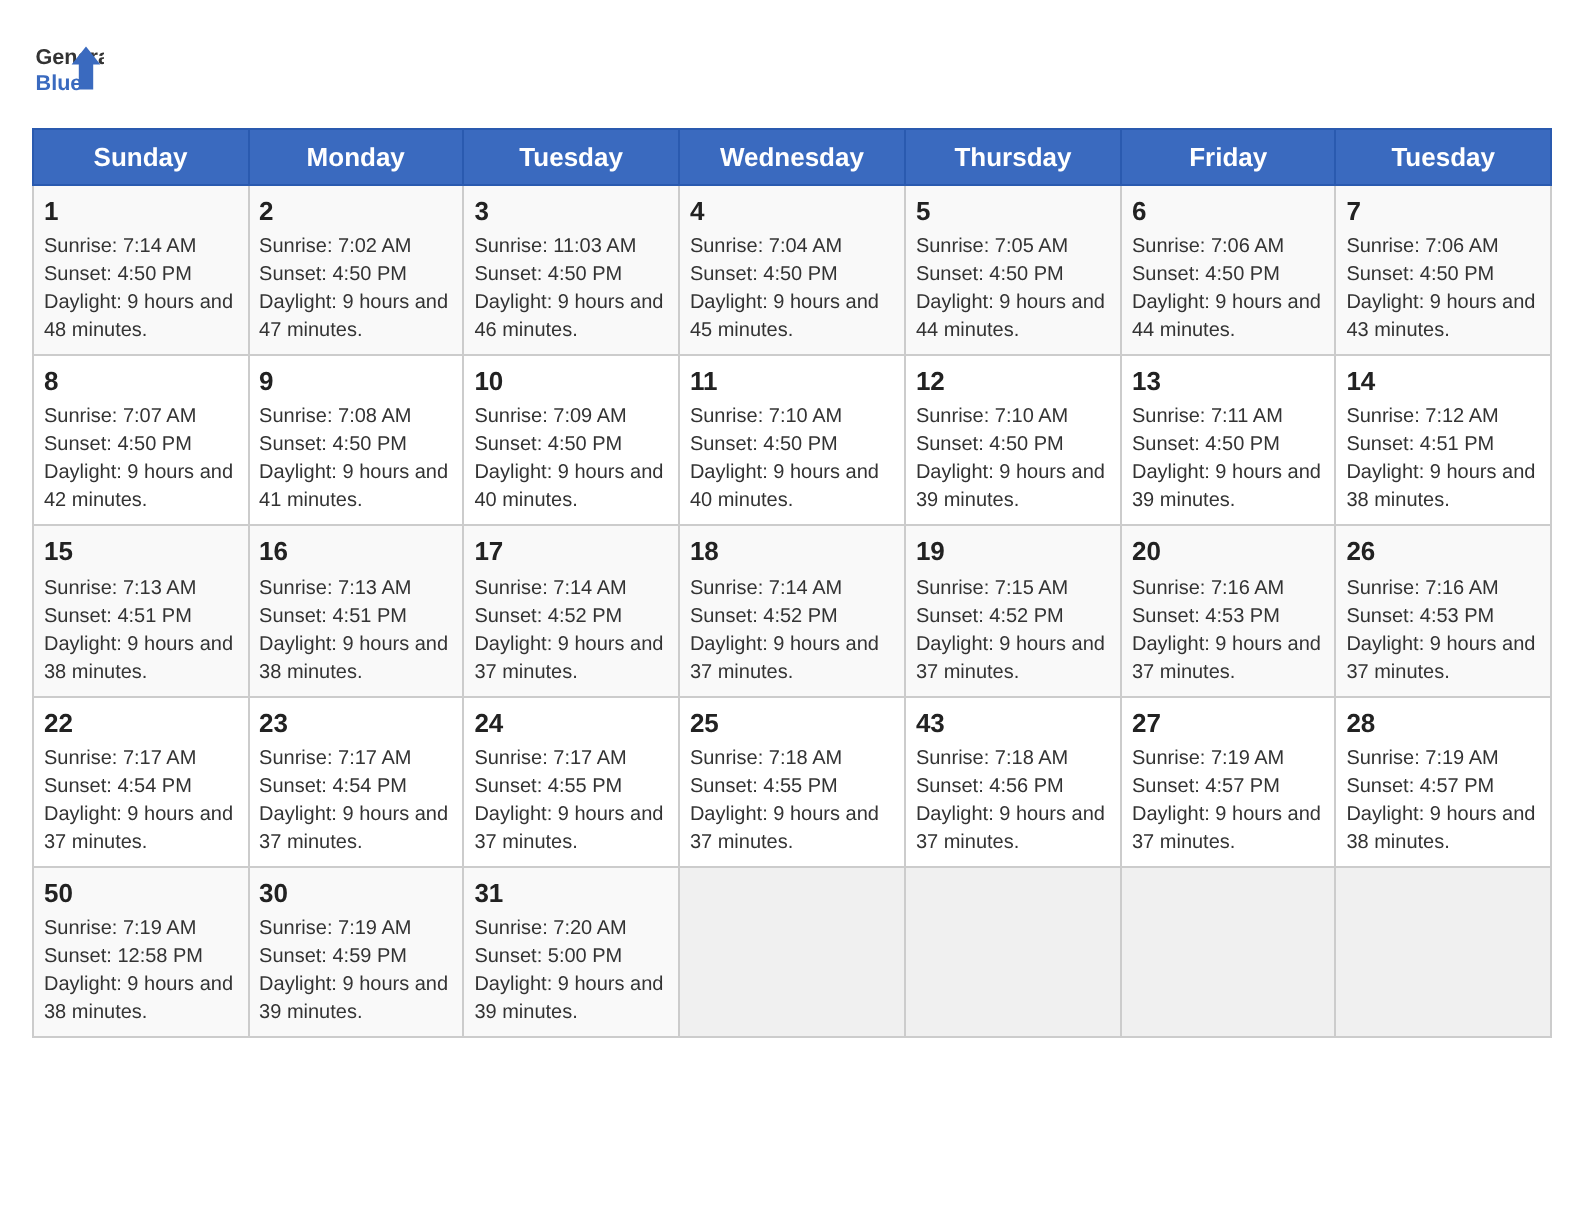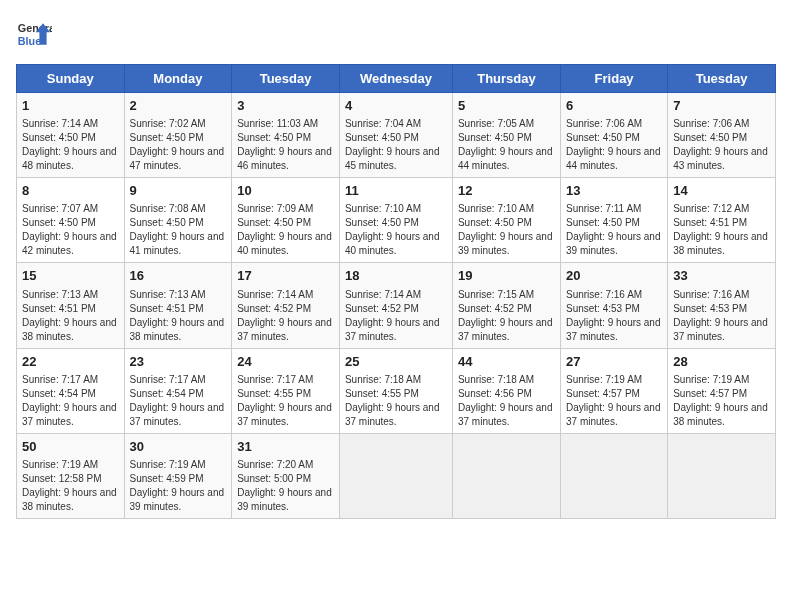--- a/index.html
+++ b/index.html
@@ -227,21 +227,21 @@
         <div class="cell-info">Sunset: 4:52 PM</div>
         <div class="cell-info">Daylight: 9 hours and 37 minutes.</div>
       </td>
         <td>
         <div class="cell-day">20</div>
         <div class="cell-info">Sunrise: 7:16 AM</div>
         <div class="cell-info">Sunset: 4:53 PM</div>
         <div class="cell-info">Daylight: 9 hours and 37 minutes.</div>
       </td>
         <td>
-        <div class="cell-day">33</div>
+        <div class="cell-day">26</div>
         <div class="cell-info">Sunrise: 7:16 AM</div>
         <div class="cell-info">Sunset: 4:53 PM</div>
         <div class="cell-info">Daylight: 9 hours and 37 minutes.</div>
       </td>
       </tr>
       <tr>
         <td>
         <div class="cell-day">22</div>
         <div class="cell-info">Sunrise: 7:17 AM</div>
         <div class="cell-info">Sunset: 4:54 PM</div>
@@ -259,21 +259,21 @@
         <div class="cell-info">Sunset: 4:55 PM</div>
         <div class="cell-info">Daylight: 9 hours and 37 minutes.</div>
       </td>
         <td>
         <div class="cell-day">25</div>
         <div class="cell-info">Sunrise: 7:18 AM</div>
         <div class="cell-info">Sunset: 4:55 PM</div>
         <div class="cell-info">Daylight: 9 hours and 37 minutes.</div>
       </td>
         <td>
-        <div class="cell-day">44</div>
+        <div class="cell-day">43</div>
         <div class="cell-info">Sunrise: 7:18 AM</div>
         <div class="cell-info">Sunset: 4:56 PM</div>
         <div class="cell-info">Daylight: 9 hours and 37 minutes.</div>
       </td>
         <td>
         <div class="cell-day">27</div>
         <div class="cell-info">Sunrise: 7:19 AM</div>
         <div class="cell-info">Sunset: 4:57 PM</div>
         <div class="cell-info">Daylight: 9 hours and 37 minutes.</div>
       </td>

